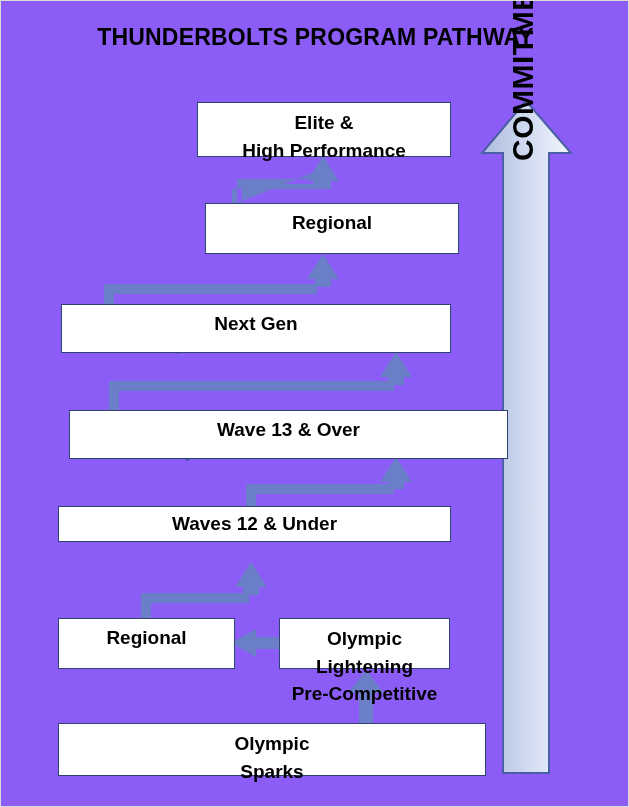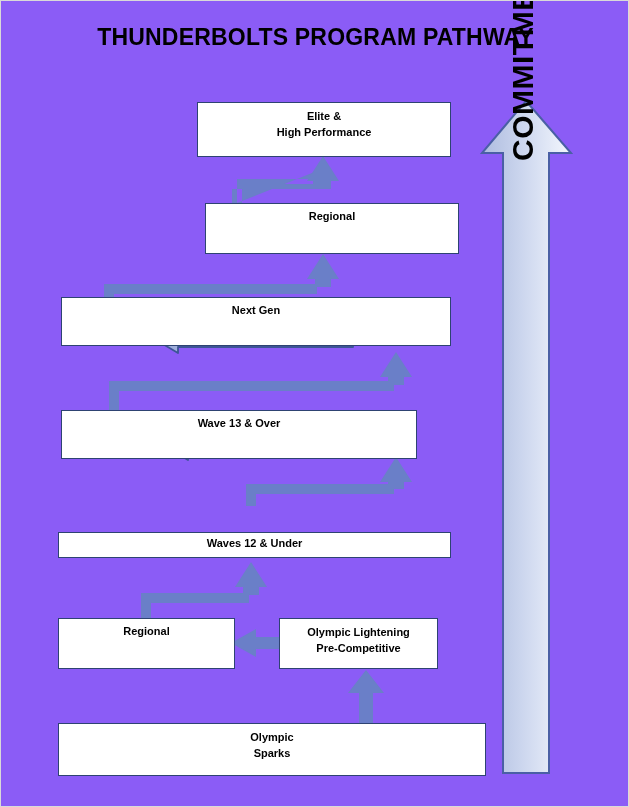--- a/index.html
+++ b/index.html
@@ -32,21 +32,21 @@
     color: #000000;
     font-family: "Liberation Sans", sans-serif;
   }
   
   .stage-box {
     position: absolute;
     box-sizing: border-box;
     border: 1px solid #2e4372;
     background: #ffffff;
     color: #000000;
-    font-size: 11px;
+    font-size: 19px;
     font-weight: bold;
     line-height: 1.45;
     text-align: center;
   }
   .stage-label {
     position: absolute;
     left: 0;
     right: 0;
     top: 5px;
     white-space: pre-line;
@@ -166,33 +166,33 @@
   </svg>
 
   <div id="boxes">
       <div class="stage-box two-line" style="left: 196px; top: 101px; width: 254px; height: 55px; border-color: rgb(46, 67, 114); background: rgb(255, 255, 255);">
         <div class="stage-label">Elite &amp;
 High Performance</div>
       </div>
       <div class="stage-box" style="left: 204px; top: 202px; width: 254px; height: 51px; border-color: rgb(46, 67, 114); background: rgb(255, 255, 255);">
         <div class="stage-label">Regional</div>
       </div>
-      <div class="stage-box" style="left: 60px; top: 296px; width: 390px; height: 49px; border-color: rgb(46, 67, 114); background: rgb(255, 255, 255); text-align: center;">
+      <div class="stage-box" style="left: 60px; top: 303px; width: 390px; height: 49px; border-color: rgb(46, 67, 114); background: rgb(255, 255, 255); text-align: center;">
         <div class="stage-label">Next Gen</div>
       </div>
-      <div class="stage-box" style="left: 60px; top: 409px; width: 356px; height: 49px; border-color: rgb(46, 67, 114); background: rgb(255, 255, 255);">
+      <div class="stage-box" style="left: 68px; top: 409px; width: 439px; height: 49px; border-color: rgb(46, 67, 114); background: rgb(255, 255, 255);">
         <div class="stage-label">Wave 13 &amp; Over</div>
       </div>
-      <div class="stage-box" style="left: 57px; top: 505px; width: 393px; height: 26px; border-color: rgb(46, 67, 114); background: rgb(255, 255, 255); margin-top: 26px;">
+      <div class="stage-box" style="left: 57px; top: 505px; width: 393px; height: 36px; border-color: rgb(46, 67, 114); background: rgb(255, 255, 255);">
         <div class="stage-label" style="top: 3px;">Waves 12 &amp; Under</div>
       </div>
       <div class="stage-box" style="left: 57px; top: 617px; width: 177px; height: 51px; border-color: rgb(46, 67, 114); background: rgb(255, 255, 255);">
         <div class="stage-label">Regional</div>
       </div>
-      <div class="stage-box two-line" style="left: 278px; top: 617px; width: 159px; height: 51px; border-color: rgb(46, 67, 114); background: rgb(255, 255, 255);">
+      <div class="stage-box two-line" style="left: 278px; top: 617px; width: 171px; height: 51px; border-color: rgb(46, 67, 114); background: rgb(255, 255, 255);">
         <div class="stage-label">Olympic Lightening
 Pre-Competitive</div>
       </div>
       <div class="stage-box two-line" style="left: 57px; top: 722px; width: 428px; height: 53px; border-color: rgb(46, 67, 114); background: rgb(255, 255, 255);">
         <div class="stage-label">Olympic
 Sparks</div>
       </div>
     </div>
 
   <div id="commitment-arrow-label">COMMITMENT &amp; PERFORMANCE</div>

